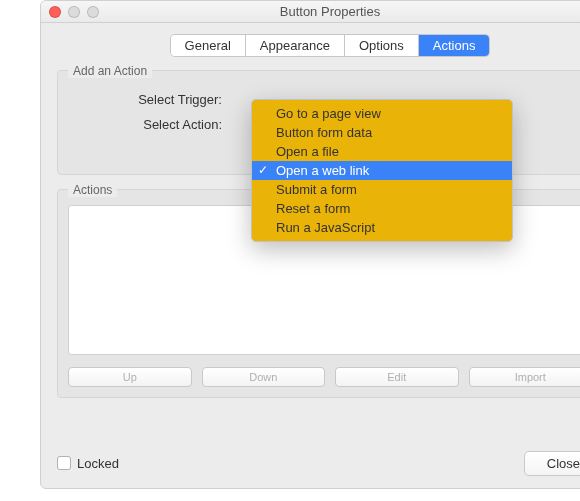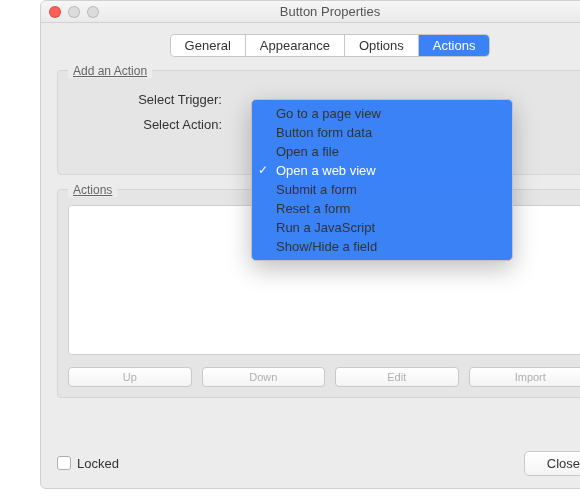--- a/index.html
+++ b/index.html
@@ -84,21 +84,20 @@
   }
   .group-label {
     position: relative;
     top: -8px;
     left: 10px;
     background: #ececec;
     padding: 0 5px;
     font-size: 12px;
     color: #666;
     display: inline-block;
-    text-decoration: underline;
   }
   .group-inner {
     padding: 6px 14px 14px 14px;
   }
   .row {
     display: flex;
     align-items: center;
     margin-bottom: 10px;
   }
   .row-label {
@@ -157,21 +156,21 @@
     padding: 4px 22px;
     font-size: 13px;
     cursor: pointer;
   }
   
   .popup {
     position: absolute;
     left: 210px;
     top: 76px;
     width: 262px;
-    background: #3b82f6;
+    background: #eab308;
     border: 1px solid #c2c2c2;
     border-radius: 5px;
     box-shadow: 0 8px 24px rgba(0,0,0,0.25);
     padding: 4px 0;
     z-index: 50;
   }
   .popup-item {
     padding: 2px 10px 2px 24px;
     position: relative;
     font-size: 13px;
@@ -242,21 +241,20 @@
         <div class="cb"></div>
         <span>Locked</span>
       </div>
       <div class="closebtn">Close</div>
     </div>
 
     <div class="popup" id="popup">
         <div class="popup-item"><span>Go to a page view</span></div>
         <div class="popup-item"><span>Button form data</span></div>
         <div class="popup-item"><span>Open a file</span></div>
-        <div class="popup-item selected"><span class="check">✓</span><span>Open a web view</span></div>
+        <div class="popup-item selected"><span class="check">✓</span><span>Open a web link</span></div>
         <div class="popup-item"><span>Submit a form</span></div>
         <div class="popup-item"><span>Reset a form</span></div>
         <div class="popup-item"><span>Run a JavaScript</span></div>
-        <div class="popup-item"><span>Show/Hide a field</span></div>
       </div>
 
   </div>
 </div>
 
 </body></html>

